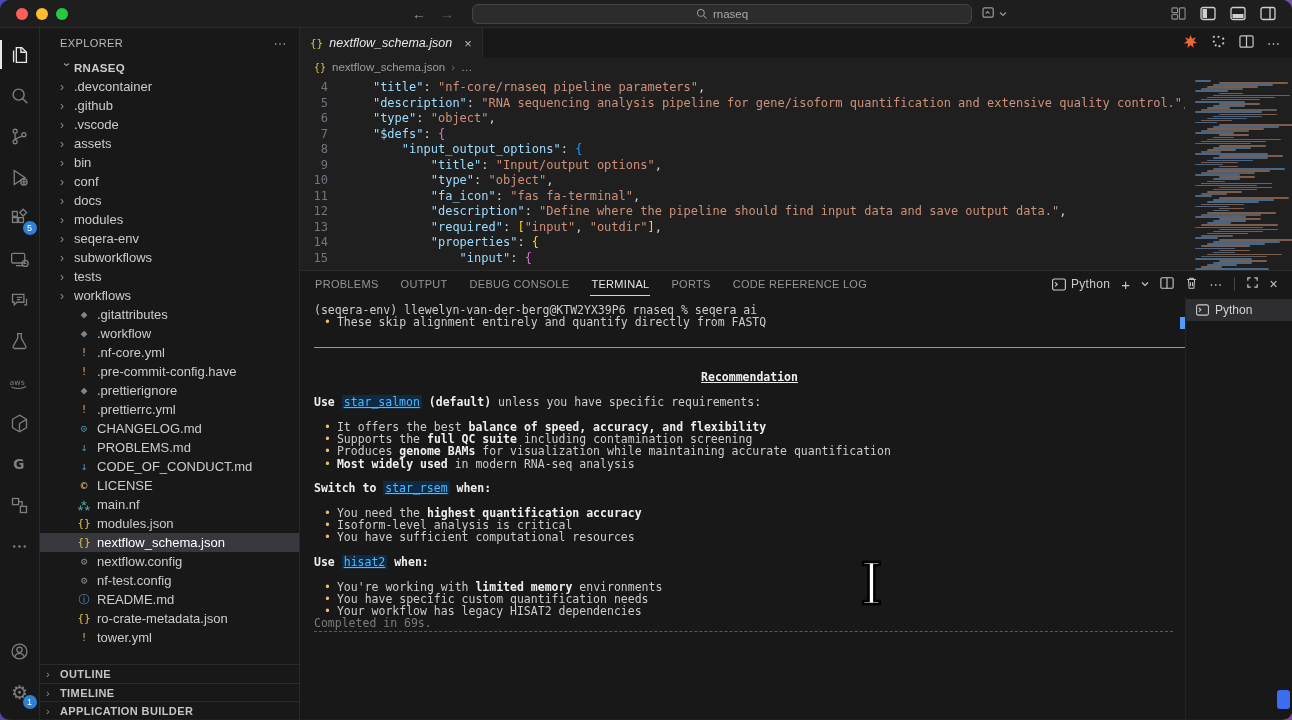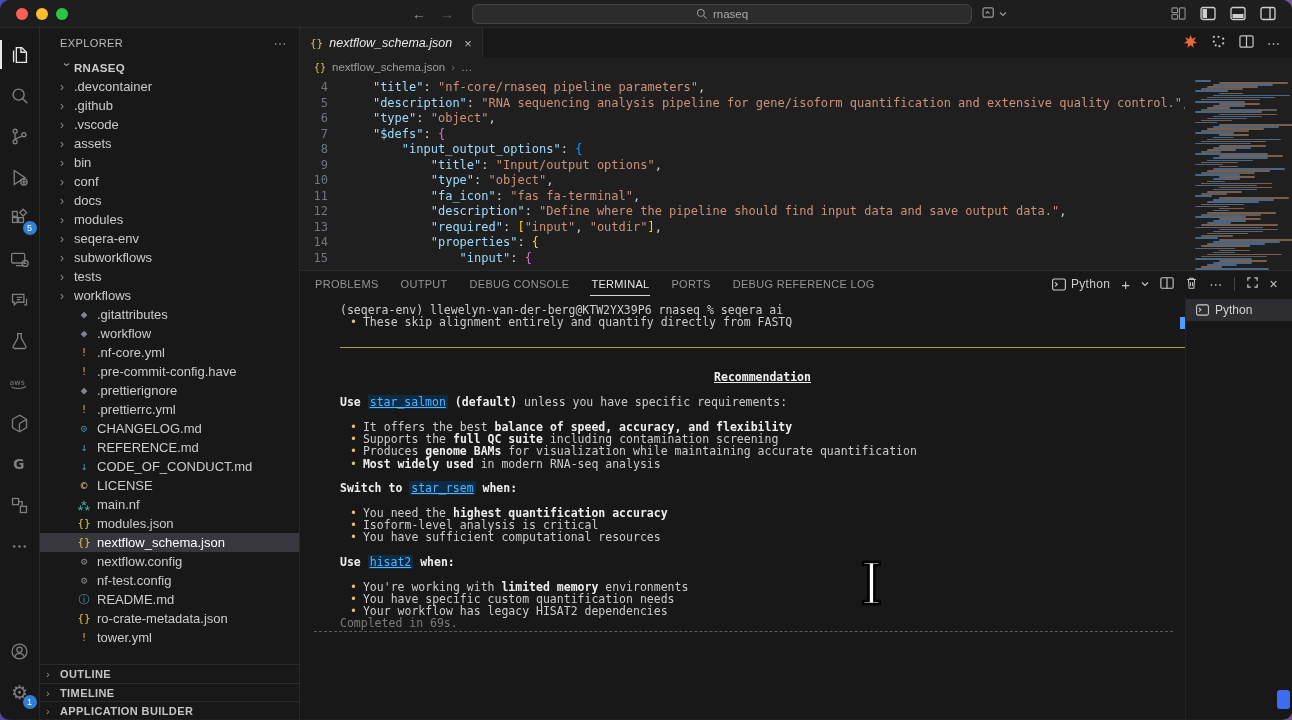--- a/index.html
+++ b/index.html
@@ -71,21 +71,21 @@
   
   .panel { flex:1; border-top:1px solid #2b2b2b; background:#181818; display:flex; flex-direction:column; min-height:0; }
   .panelTabs { height:26px; display:flex; align-items:center; padding-left:14px; gap:20px; font-size:11px; letter-spacing:.3px; color:#969696; }
   .ptab { cursor:pointer; padding:5px 1px; }
   .ptab.active { color:#e7e7e7; border-bottom:1px solid #d7d7d7; }
   .panelActions { margin-left:auto; display:flex; align-items:center; gap:11px; padding-right:14px; color:#c5c5c5; font-size:12px; }
   .panelActions .shellLabel { display:flex; align-items:center; gap:5px; font-size:12px; color:#cccccc; }
   .panelActions .sepBar { width:1px; height:14px; background:#444; }
   .panelBody { flex:1; display:flex; min-height:0; position:relative; }
   .terminal { flex:1; position:relative; font-family:"DejaVu Sans Mono",monospace; font-size:11.5px; line-height:12.3px; color:#cccccc; overflow:hidden; }
-  .termOut { position:absolute; top:7px; left:14px; right:0; white-space:pre-wrap;margin-left:26px; }
+  .termOut { position:absolute; top:7px; left:14px; right:0; white-space:pre-wrap; }
   .tl { min-height:12.3px; }
   .tl.bullet { padding-left:10px; }
   .tl.bullet .mark { color:#e2c06a; margin-right:6px; }
   .tl.center { text-align:center; }
   .hrline { display:block; border-top:1px solid #a6a437; margin-top:6px; }
   .sg-t{color:#cccccc}
   .sg-b{color:#eeeeee;font-weight:bold}
   .sg-c{color:#4db8ff;background:#0d2b45;text-decoration:underline;padding:0 2px;}
   .sg-d{color:#7b7b7b}
   .sg-u{font-weight:bold;text-decoration:underline;color:#f0f0f0}
@@ -361,21 +361,21 @@
             <div class="row file">
               <span class="ficon" style="color: rgb(209, 154, 102);">!</span>
               <span>.prettierrc.yml</span>
             </div>
             <div class="row file">
               <span class="ficon" style="color: rgb(81, 154, 186);">⊙</span>
               <span>CHANGELOG.md</span>
             </div>
             <div class="row file">
               <span class="ficon" style="color: rgb(81, 154, 186);">↓</span>
-              <span>REFERENCE.md</span>
+              <span>PROBLEMS.md</span>
             </div>
             <div class="row file">
               <span class="ficon" style="color: rgb(81, 154, 186);">↓</span>
               <span>CODE_OF_CONDUCT.md</span>
             </div>
             <div class="row file">
               <span class="ficon" style="color: rgb(229, 192, 123);">©</span>
               <span>LICENSE</span>
             </div>
             <div class="row file">
@@ -565,21 +565,21 @@
           </div>
       </div>
 
       <div class="panel">
         <div class="panelTabs" id="panelTabs">
             <div class="ptab">PROBLEMS</div>
             <div class="ptab">OUTPUT</div>
             <div class="ptab">DEBUG CONSOLE</div>
             <div class="ptab active">TERMINAL</div>
             <div class="ptab">PORTS</div>
-            <div class="ptab">DEBUG REFERENCE LOG</div>
+            <div class="ptab">CODE REFERENCE LOG</div>
             <div class="panelActions">
               <span class="shellLabel">
                 <svg width="14" height="13" viewBox="0 0 16 14">
                   <rect x="0.7" y="0.7" width="14.6" height="12.6" rx="2" fill="none" stroke="#cccccc" stroke-width="1.3"></rect>
                   <path d="M3.5 4.5l2.5 2.3-2.5 2.3" fill="none" stroke="#cccccc" stroke-width="1.3"></path>
                 </svg>
                 <span>Python</span>
               </span>
               <span style="font-size:15px;">+</span>
               <span><svg width="8" height="8" viewBox="0 0 8 8">

